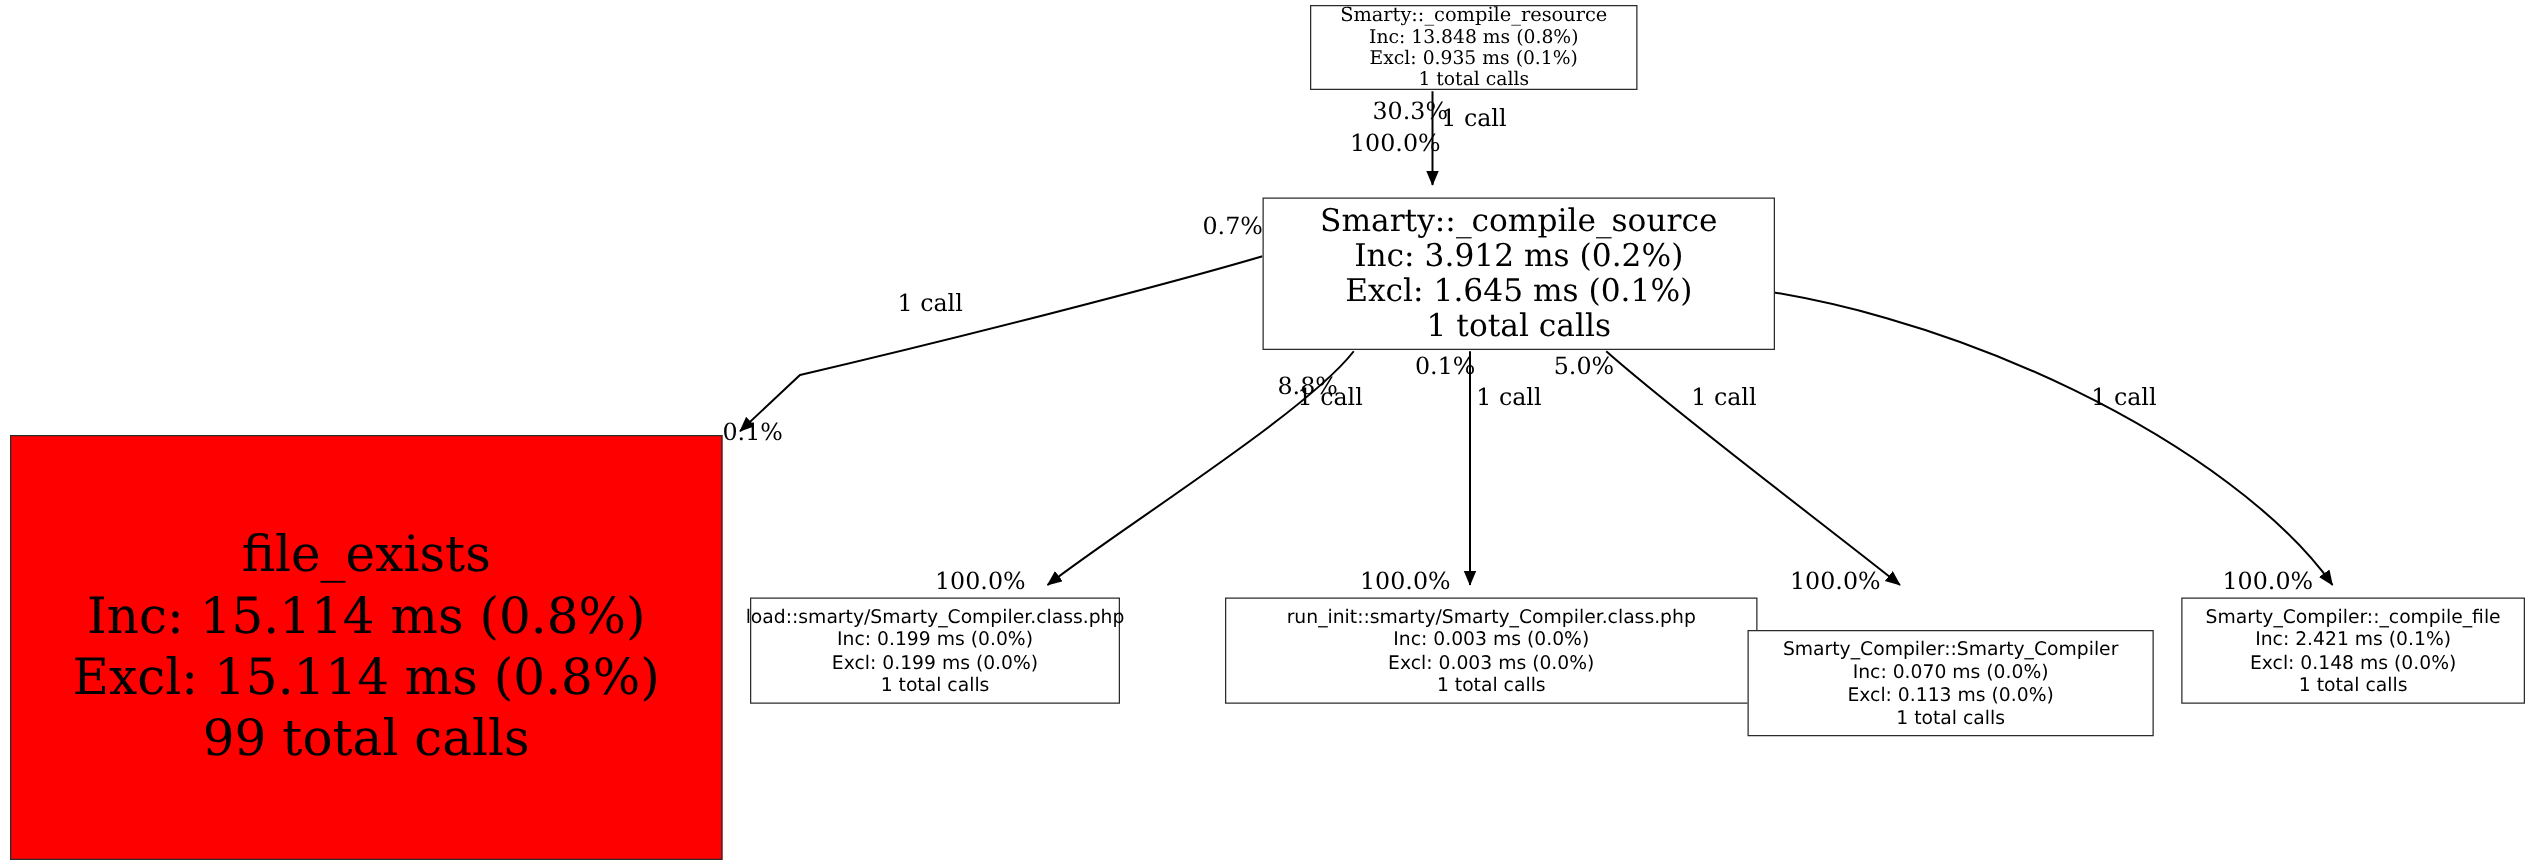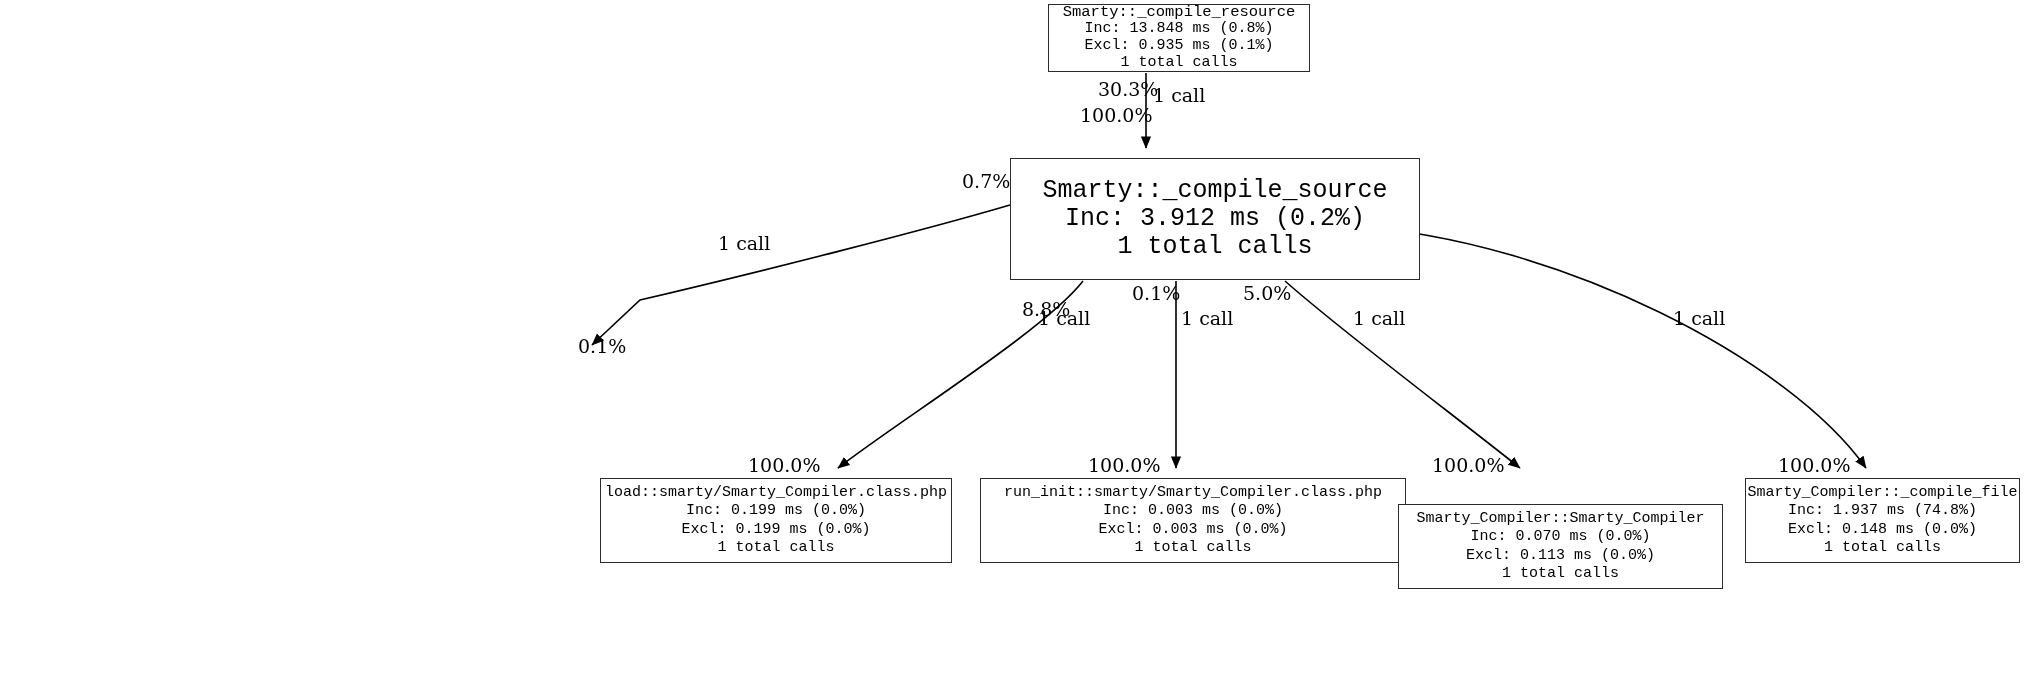--- a/index.html
+++ b/index.html
@@ -30,21 +30,21 @@
     background: #ffffff;
     display: flex;
     flex-direction: column;
     align-items: center;
     justify-content: center;
     text-align: center;
     color: #000000;
     line-height: 1.12;
     white-space: nowrap;
   }
-  .node .ln { display: block; font-family: Liberation Mono, monospace; }
+  .node .ln { display: block; }
 
   
   #node-compile-resource {
     left: 1048px; top: 4px; width: 262px; height: 68px;
     font-family: "DejaVu Serif", "Liberation Serif", serif;
     font-size: 15px;
   }
   #node-compile-resource .title { font-size: 15.5px; }
 
   
@@ -62,21 +62,21 @@
     line-height: 1.22;
   }
 
   
   .leaf {
     top: 478px; height: 85px;
     font-size: 15px;
     font-family: "DejaVu Sans", "Liberation Sans", sans-serif;
     line-height: 1.22;
   }
-  #node-load-smarty   { left: 600px;  width: 352px; }
+  #node-load-smarty   { left: 600px;  width: 296px; }
   #node-run-init      { left: 980px;  width: 426px; justify-content: center; }
   #node-compiler-ctor { left: 1398px; width: 325px; margin-top: 26px; }
   #node-compile-file  { left: 1745px; width: 275px; }
 
   
   .elabel {
     position: absolute;
     font-family: "DejaVu Serif", "Liberation Serif", serif;
     font-size: 19px;
     color: #000000;
@@ -135,23 +135,30 @@
   <div class="node" id="node-compile-resource">
     <span class="ln title">Smarty::_compile_resource</span>
     <span class="ln">Inc: 13.848 ms (0.8%)</span>
     <span class="ln">Excl: 0.935 ms (0.1%)</span>
     <span class="ln">1 total calls</span>
   </div>
 
   <div class="node" id="node-compile-source">
     <span class="ln title">Smarty::_compile_source</span>
     <span class="ln">Inc: 3.912 ms (0.2%)</span>
+    <span class="ln">Excl: 1.645 ms (0.1%)</span>
     <span class="ln">1 total calls</span>
   </div>
 
+  <div class="node" id="node-file-exists" style="background: rgb(254, 0, 0);">
+    <span class="ln title">file_exists</span>
+    <span class="ln">Inc: 15.114 ms (0.8%)</span>
+    <span class="ln">Excl: 15.114 ms (0.8%)</span>
+    <span class="ln">99 total calls</span>
+  </div>
 
   <div class="node leaf" id="node-load-smarty">
     <span class="ln title">load::smarty/Smarty_Compiler.class.php</span>
     <span class="ln">Inc: 0.199 ms (0.0%)</span>
     <span class="ln">Excl: 0.199 ms (0.0%)</span>
     <span class="ln">1 total calls</span>
   </div>
 
   <div class="node leaf" id="node-run-init">
     <span class="ln title">run_init::smarty/Smarty_Compiler.class.php</span>
@@ -162,18 +169,18 @@
 
   <div class="node leaf" id="node-compiler-ctor">
     <span class="ln title">Smarty_Compiler::Smarty_Compiler</span>
     <span class="ln">Inc: 0.070 ms (0.0%)</span>
     <span class="ln">Excl: 0.113 ms (0.0%)</span>
     <span class="ln">1 total calls</span>
   </div>
 
   <div class="node leaf" id="node-compile-file">
     <span class="ln title">Smarty_Compiler::_compile_file</span>
-    <span class="ln">Inc: 1.937 ms (74.8%)</span>
+    <span class="ln">Inc: 2.421 ms (0.1%)</span>
     <span class="ln">Excl: 0.148 ms (0.0%)</span>
     <span class="ln">1 total calls</span>
   </div>
 
 </div>
 
 </body></html>

